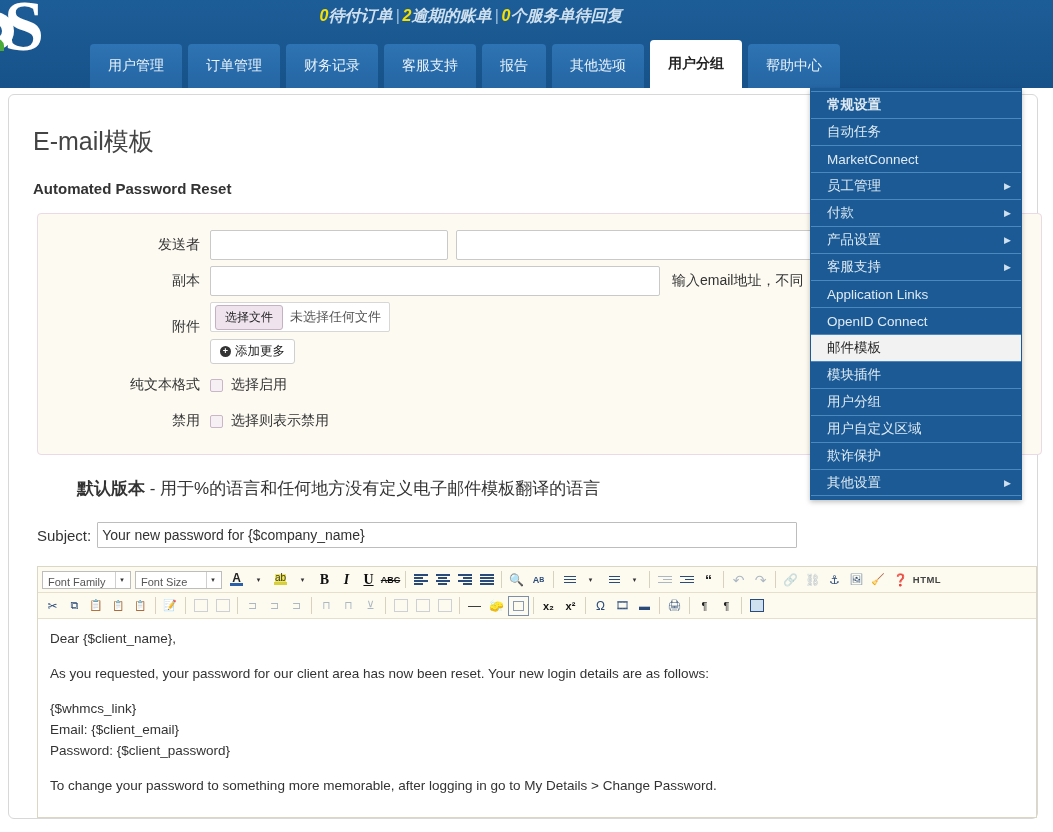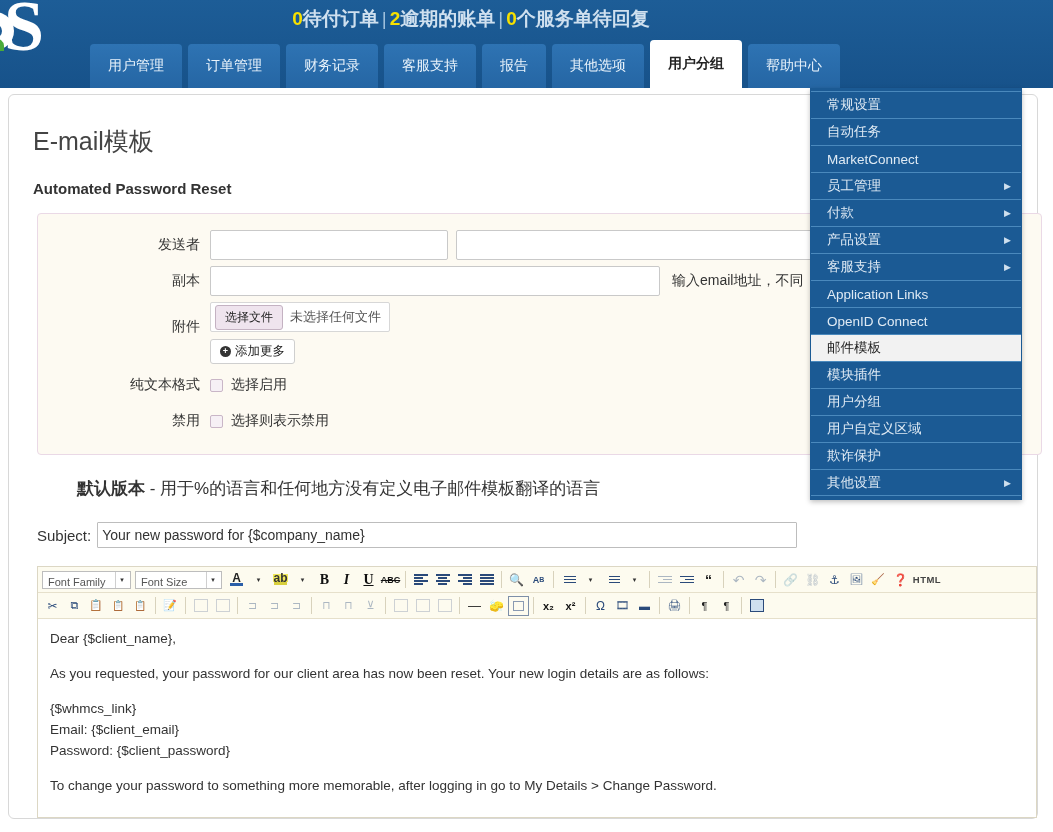--- a/index.html
+++ b/index.html
@@ -15,22 +15,22 @@
   }
 
   
   .topbar{
     position:absolute; left:0; top:0; width:1053px; height:88px;
     background:#1b5a94;
     background:linear-gradient(#1d5d97,#17528a);
   }
   .status-line{
     position:absolute; top:6px; left:0; width:942px;
-    text-align:center; font-size:19px; color:#cfe0ef;
-    font-weight:bold; letter-spacing:0;
+    text-align:center; font-size:16px; color:#cfe0ef;
+    font-weight:bold; letter-spacing:0;font-style:italic;
   }
   .status-line .num{ color:#f6e000; font-weight:bold; }
   .status-line .sep{ color:#9fc0dc; font-weight:normal; padding:0 3px;}
 
   .logo{
     position:absolute; left:-14px; top:-2px; width:80px; height:84px;
     overflow:hidden;
   }
   .logo .s-letter{
     position:absolute; left:18px; top:-8px;
@@ -222,21 +222,21 @@
     z-index:50; padding:2px 0 3px 0;
     box-shadow:0 2px 5px rgba(0,0,0,.25);
   }
   .dd-item{
     display:flex; align-items:center; justify-content:space-between;
     height:27px; padding:0 10px 0 16px;
     color:#dfeaf4; font-size:13.5px;
     border-top:1px solid #4a89bd;
     cursor:pointer; white-space:nowrap;
   }
-  .dd-item:first-child{ border-top:1px solid #4a89bd; }
+  .dd-item:first-child{ border-top:1px solid #4a89bd;font-weight:bold; }
   .dd-item.last{ border-bottom:1px solid #4a89bd; }
   .dd-item.sel-item{
     background:#f2f2f2; color:#222;
   }
   .dd-arrow{ font-size:9px; color:#cfe0ef; }
 </style>
 </head>
 <body>
 
 <div class="topbar">
@@ -361,21 +361,21 @@
 
         <div class="ti" style="flex-direction:column;">
           <span style="font-weight:bold;font-size:12px;line-height:10px;color:#222;">A</span>
           <span style="display:block;width:13px;height:3px;background:#2b5fa8;"></span>
         </div>
         <div class="ti">
             <span class="caret">▾</span>
           </div>
 
         <div class="ti" style="flex-direction:column;">
-          <span style="font-size:12px;font-weight:bold;line-height:8px;background:#f0e85a;color:#333;">ab</span>
+          <span style="font-size:10px;font-weight:normal;line-height:8px;background:#f0e85a;color:#333;">ab</span>
           <span style="display:block;width:13px;height:3px;background:#d8cf3c;"></span>
         </div>
         <div class="ti">
             <span class="caret">▾</span>
           </div>
 
         <div class="ti" style="color:#111;font-weight:bold;font-family:'Liberation Serif',serif;font-size:14px;">B</div>
         <div class="ti" style="color:#111;font-style:italic;font-weight:bold;font-family:'Liberation Serif',serif;font-size:14px;">I</div>
         <div class="ti" style="color:#111;font-weight:bold;text-decoration:underline;font-family:'Liberation Serif',serif;font-size:14px;">U</div>
         <div class="ti" style="color:#111;font-weight:bold;text-decoration:line-through;font-size:9px;">ABC</div>

